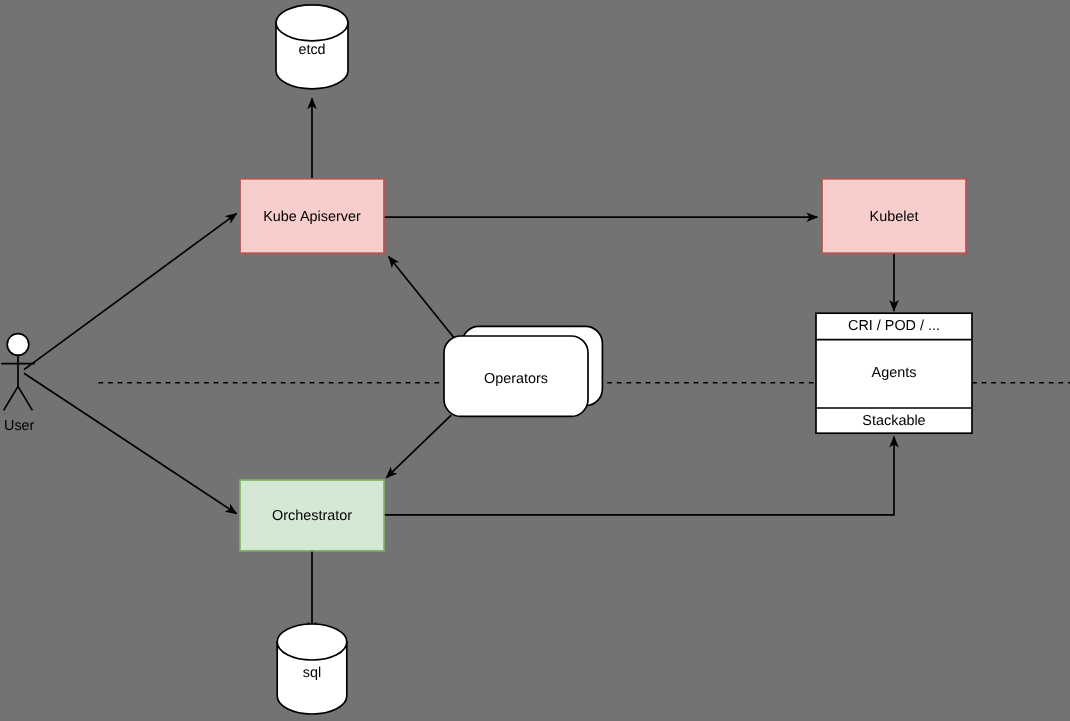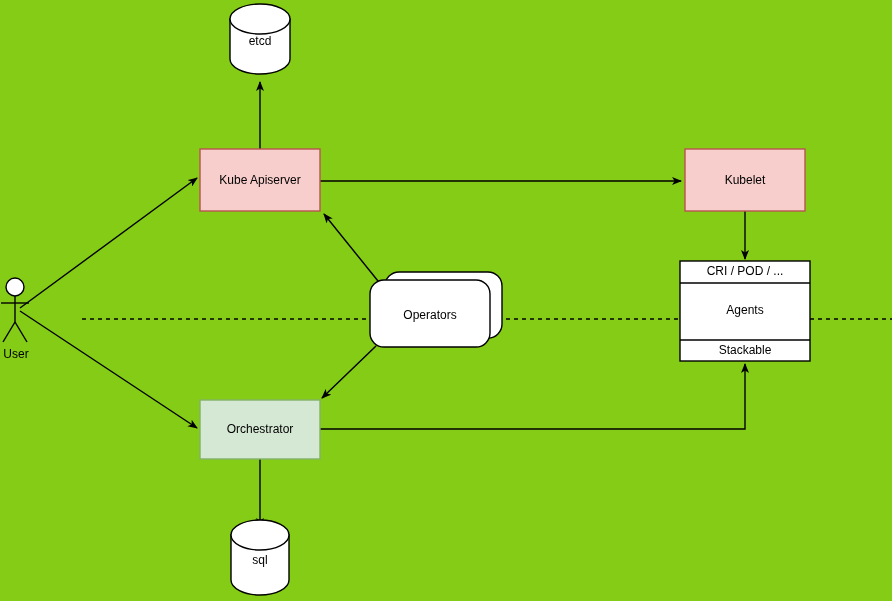--- a/index.html
+++ b/index.html
@@ -4,21 +4,21 @@
 <style>
   html, body {
     margin: 0;
     padding: 0;
     background: #ffffff;
   }
   #canvas {
     position: relative;
     width: 892px;
     height: 601px;
-    background: #84cc16;
+    background: #737373;
     font-family: "Liberation Sans", sans-serif;
     overflow: hidden;
   }
   #diagram-svg {
     position: absolute;
     left: 0;
     top: 0;
     width: 892px;
     height: 601px;
   }

